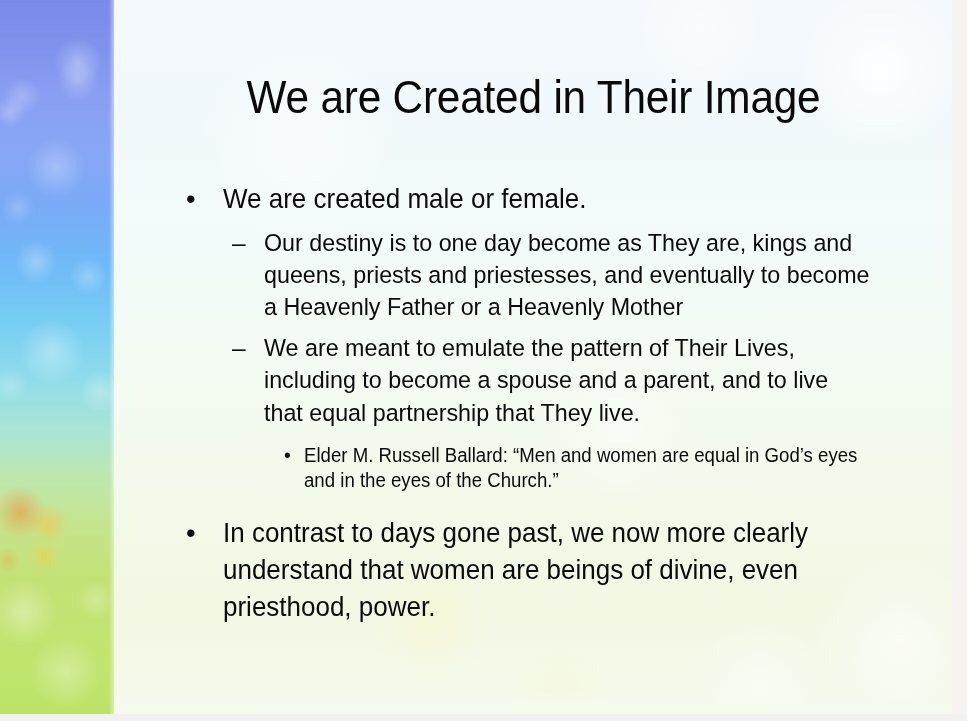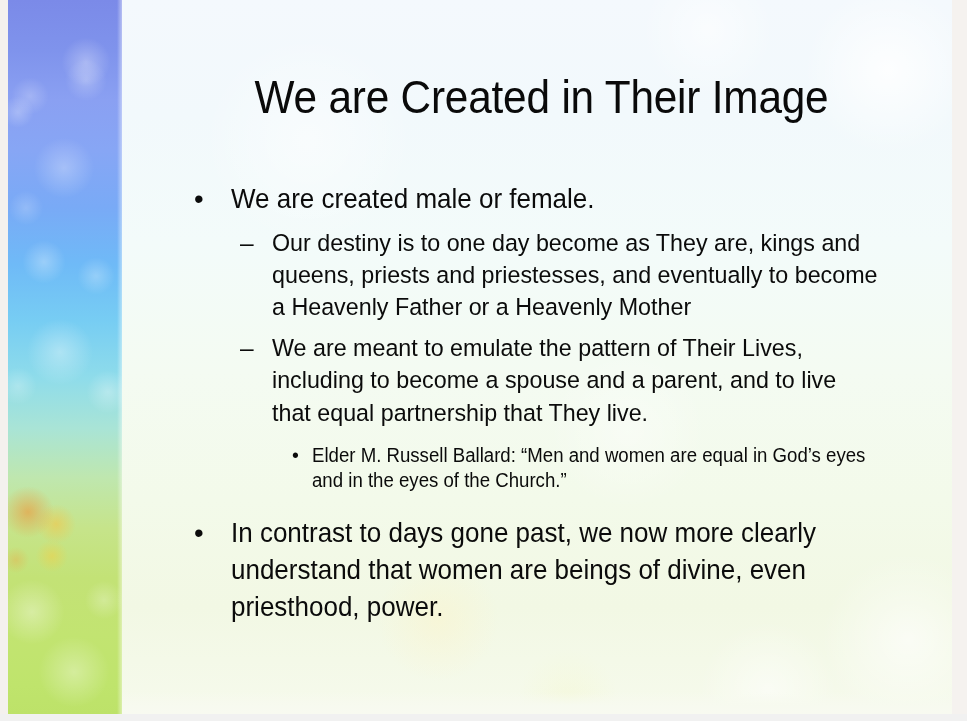--- a/index.html
+++ b/index.html
@@ -25,21 +25,20 @@
 
   
   #slide {
     position: absolute;
     left: 0;
     top: 0;
     width: 953px;
     height: 714px;
     overflow: hidden;
     background: #ffffff;
-    margin-left: 8px;
   }
 
   
   #body-bg {
     position: absolute;
     left: 0; top: 0; right: 0; bottom: 0;
     background:
       linear-gradient(180deg,
         #f4f9fd 0%,
         #f2f9fc 16%,

